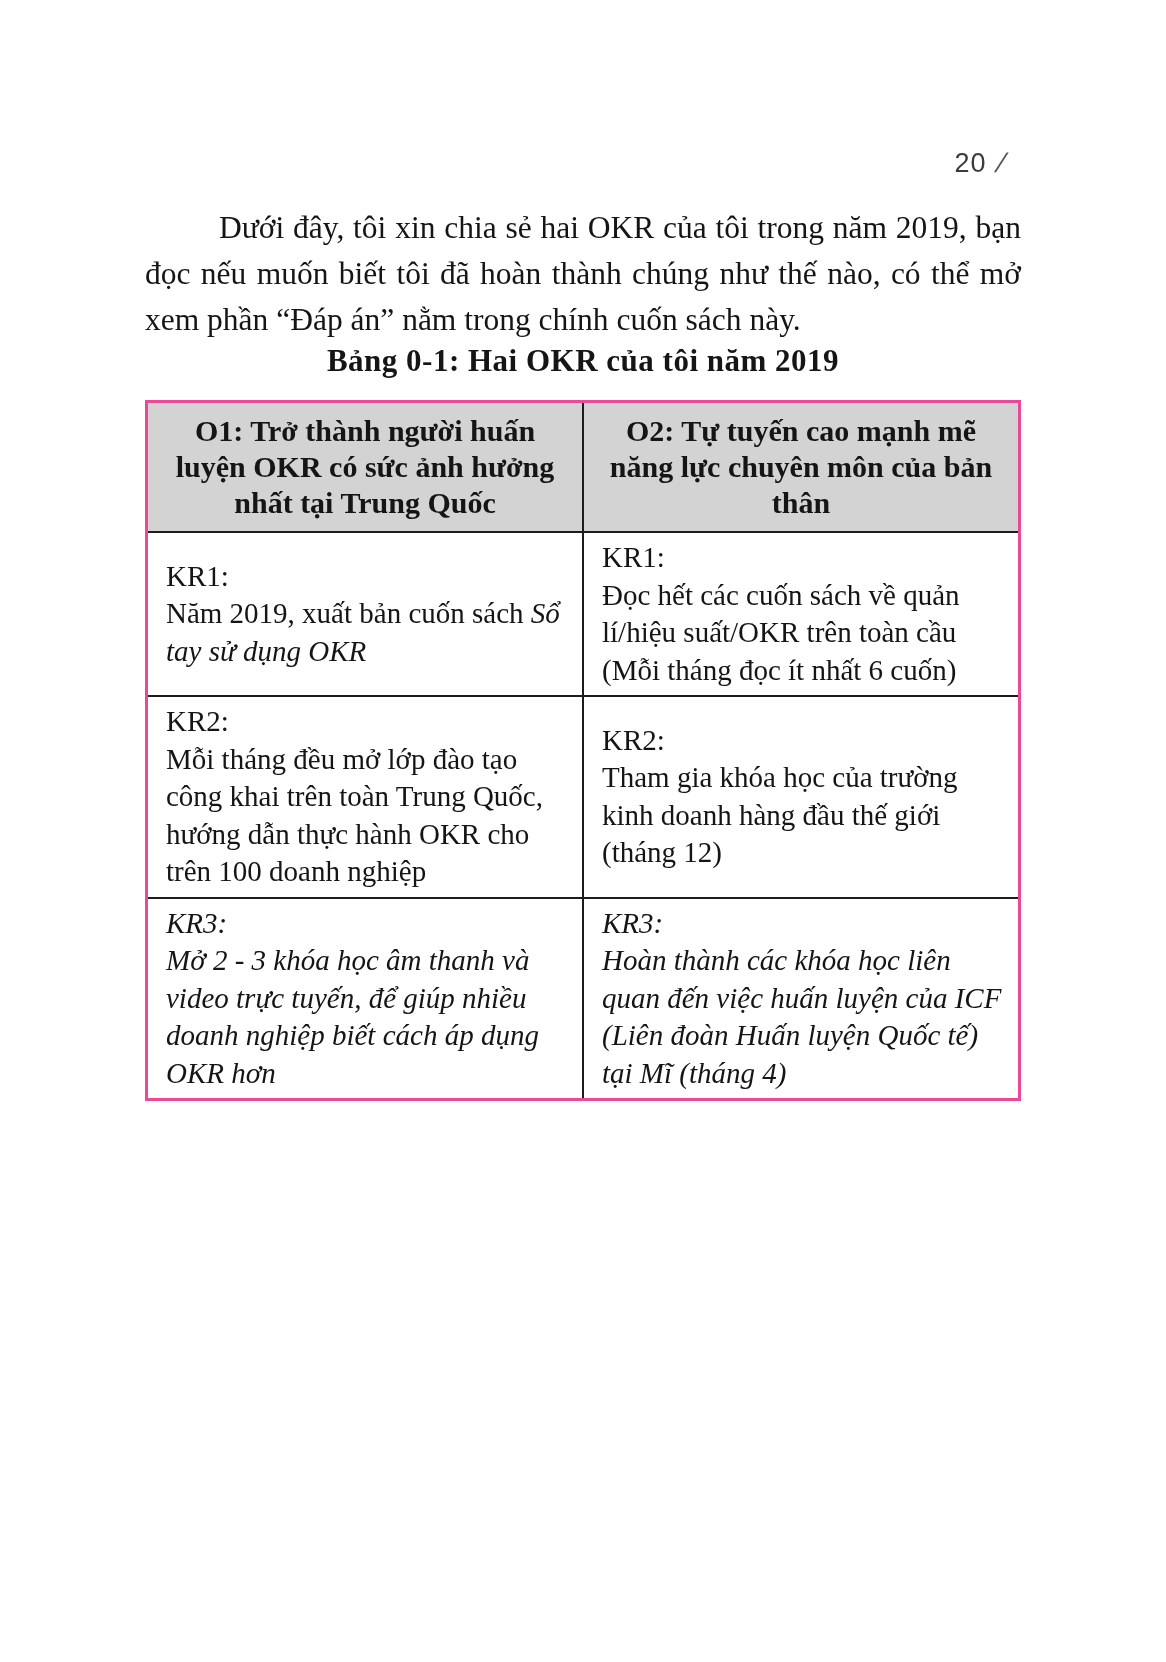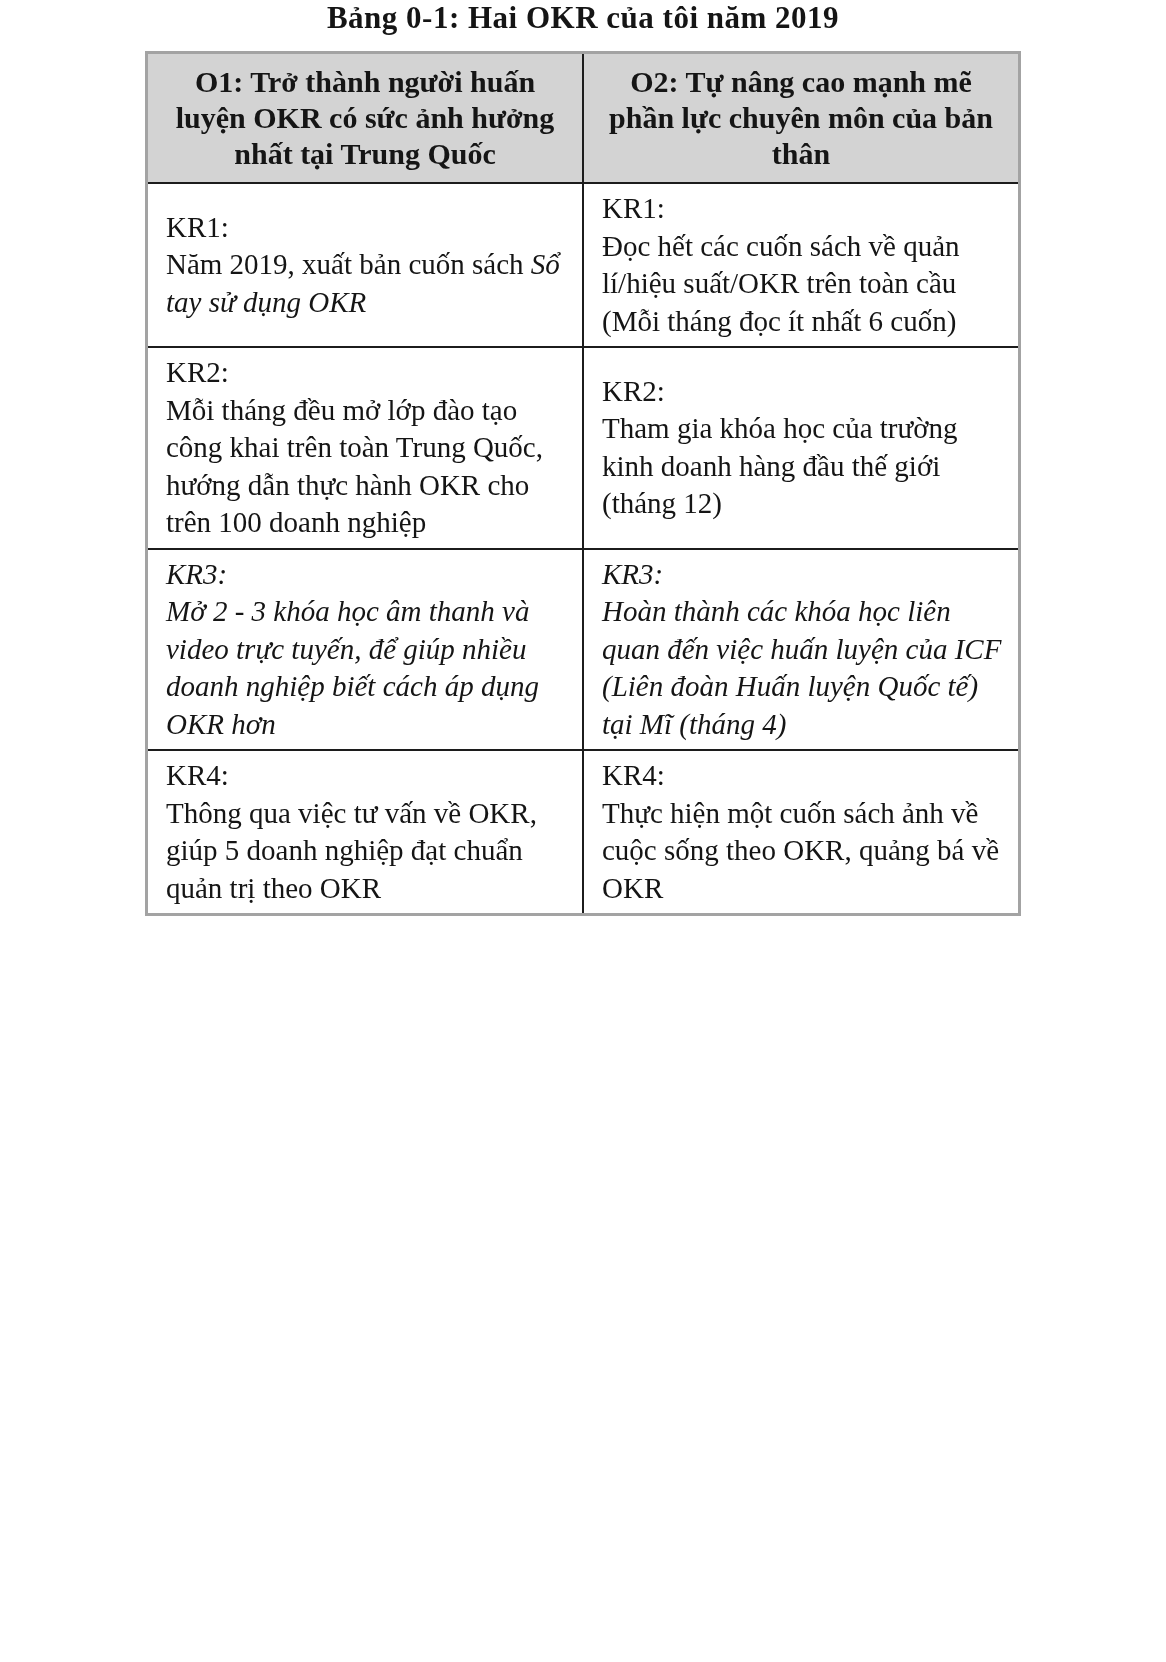--- a/index.html
+++ b/index.html
@@ -43,22 +43,22 @@
   .caption {
     font-size: 31px;
     font-weight: bold;
     text-align: center;
     letter-spacing: 0.5px;
   }
   table.okr {
     width: 100%;
     border-collapse: collapse;
     table-layout: fixed;
-    margin-top: 15px;
-    border: 3px solid #a3a3a3;
+    margin-top: 21px;
+    border: 3px solid #ec4899;
   }
   table.okr th, table.okr td {
     border: 2px solid #1c1c1c;
   }
   table.okr th {
     background: #d3d3d3;
     font-weight: bold;
     font-size: 30px;
     line-height: 36px;
     text-align: center;
@@ -94,32 +94,33 @@
 <body>
 
 <div class="page">
 
   <div class="pagenum">
     <span>20</span><span class="slash">/</span>
   </div>
 
   <div class="content">
 
+    <p class="intro">Dưới đây, tôi xin chia sẻ hai OKR của tôi trong năm 2019, bạn đọc nếu muốn biết tôi đã hoàn thành chúng như thế nào, có thể mở xem phần “Đáp án” nằm trong chính cuốn sách này.</p>
 
     <div class="caption">Bảng 0-1: Hai OKR của tôi năm 2019</div>
 
     <table class="okr">
       <colgroup>
         <col style="width:50%">
         <col style="width:50%">
       </colgroup>
       <thead>
         <tr>
           <th>O1: Trở thành người huấn luyện OKR có sức ảnh hưởng nhất tại Trung Quốc</th>
-          <th>O2: Tự nâng cao mạnh mẽ phần lực chuyên môn của bản thân</th>
+          <th>O2: Tự tuyến cao mạnh mẽ năng lực chuyên môn của bản thân</th>
         </tr>
       </thead>
       <tbody>
         <tr class="row-kr1">
           <td>
             <span class="kr-label">KR1:</span>
             <span class="kr-text"><span>Năm 2019, xuất bản cuốn sách </span><i>Sổ tay sử dụng OKR</i></span>
           </td>
           <td>
             <span class="kr-label">KR1:</span>
@@ -139,28 +140,18 @@
         <tr class="row-kr3">
           <td>
             <span class="kr-label">KR3:</span>
             <span class="kr-text">Mở 2 - 3 khóa học âm thanh và video trực tuyến, để giúp nhiều doanh nghiệp biết cách áp dụng OKR hơn</span>
           </td>
           <td>
             <span class="kr-label">KR3:</span>
             <span class="kr-text">Hoàn thành các khóa học liên quan đến việc huấn luyện của ICF (Liên đoàn Huấn luyện Quốc tế) tại Mĩ (tháng 4)</span>
           </td>
         </tr>
-        <tr class="row-kr4">
-          <td>
-            <span class="kr-label">KR4:</span>
-            <span class="kr-text">Thông qua việc tư vấn về OKR, giúp 5 doanh nghiệp đạt chuẩn quản trị theo OKR</span>
-          </td>
-          <td>
-            <span class="kr-label">KR4:</span>
-            <span class="kr-text">Thực hiện một cuốn sách ảnh về cuộc sống theo OKR, quảng bá về OKR</span>
-          </td>
-        </tr>
       </tbody>
     </table>
 
 
   </div>
 </div>
 
 </body></html>

